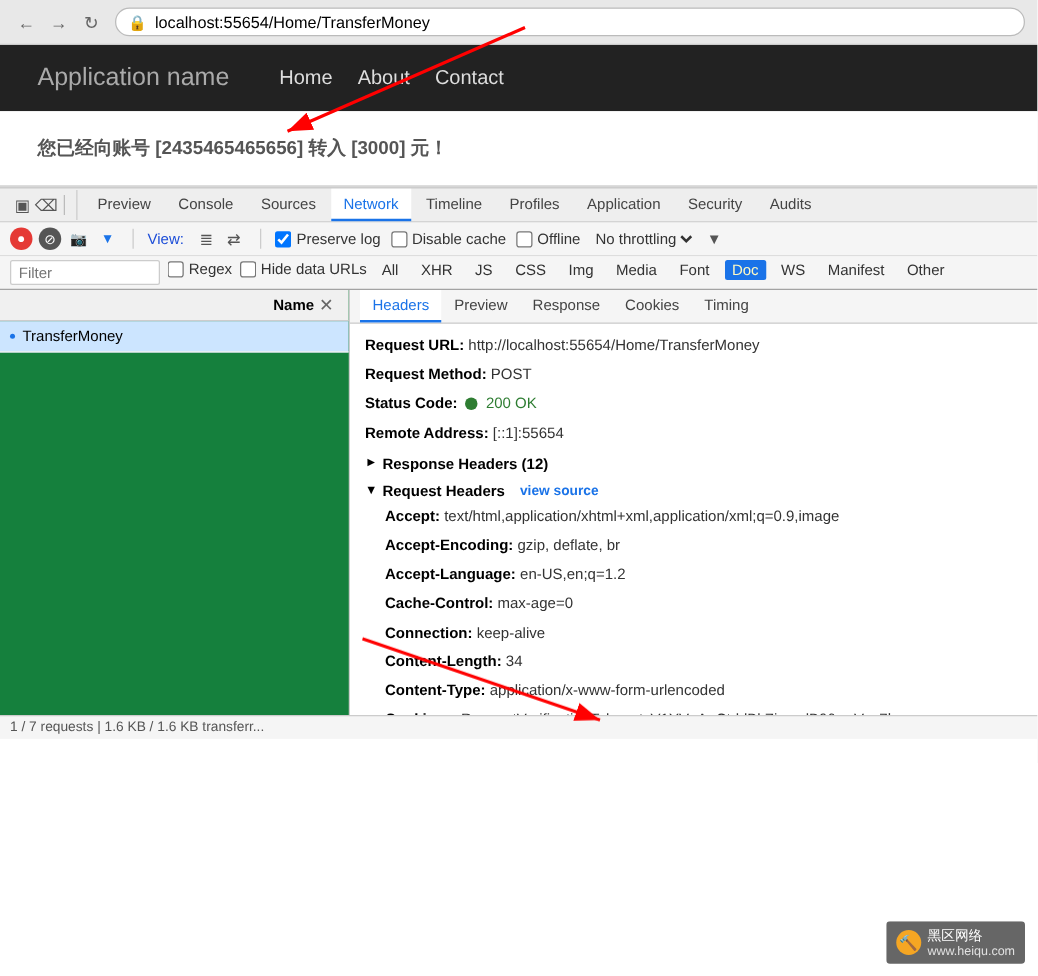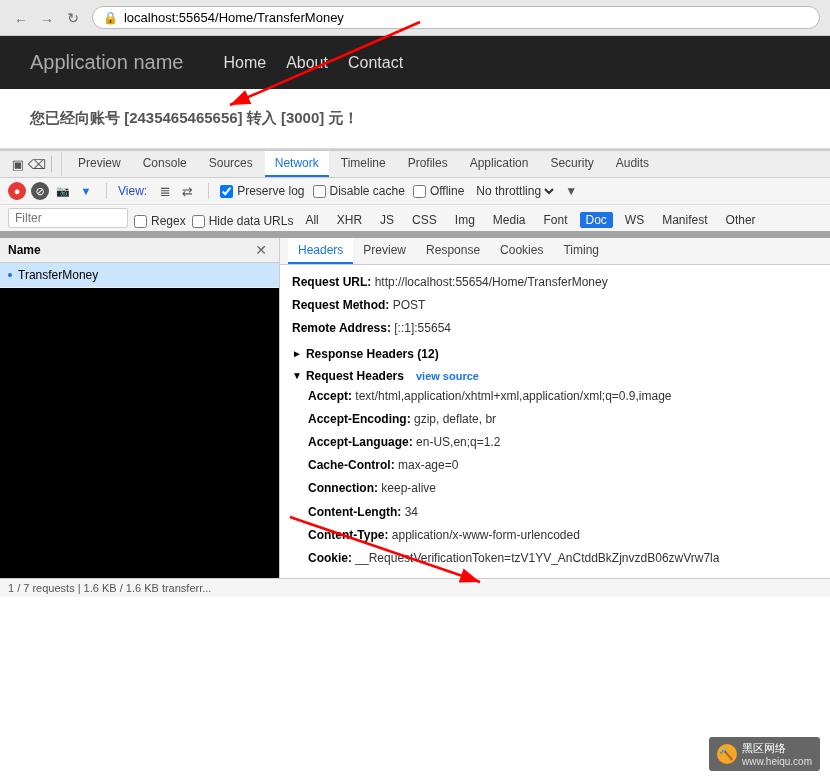--- a/index.html
+++ b/index.html
@@ -127,23 +127,23 @@
     .checkbox-label { display: flex; align-items: center; gap: 4px; font-size: 12px; color: #333; cursor: pointer; }
     .checkbox-label input { cursor: pointer; }
     .throttle-select {
       font-size: 12px; border: none; background: transparent; cursor: pointer; color: #333;
     }
 
     
     .filter-bar {
       background: #f5f5f5;
       display: flex;
-      align-items: flex-end;
+      align-items: flex-start;
       padding: 3px 8px;
-      border-bottom: 7px solid #a3a3a3;
+      border-bottom: 1px solid #a3a3a3;
       gap: 6px;
       flex-wrap: wrap;
     }
     .filter-input {
       background: #fff;
       border: 1px solid #ccc;
       border-radius: 2px;
       padding: 2px 6px;
       font-size: 12px;
       width: 120px;
@@ -163,23 +163,24 @@
     
     .devtools-main {
       display: flex;
       height: 340px;
     }
 
     
     .request-list {
       width: 280px;
       border-right: 1px solid #ccc;
-      background: #000000;
+      background: #15803d;
       overflow-y: auto;
       flex-shrink: 0;
+      text-align: right;
     }
     .request-list-header {
       background: #f0f0f0;
       display: flex;
       align-items: center;
       border-bottom: 1px solid #ccc;
       padding: 4px 8px;
     }
     .col-name { font-size: 12px; font-weight: bold; flex: 1; }
     .col-close {
@@ -422,20 +423,25 @@
         <div class="details-content">
           <div class="detail-row">
             <span class="detail-label">Request URL:</span>
             <span class="detail-value">http://localhost:55654/Home/TransferMoney</span>
           </div>
           <div class="detail-row">
             <span class="detail-label">Request Method:</span>
             <span class="detail-value">POST</span>
           </div>
           <div class="detail-row">
+            <span class="detail-label">Status Code:</span>
+            <span style="display:inline-block;width:10px;height:10px;background:#2e7d32;border-radius:50%;margin:0 3px;vertical-align:middle;"></span>
+            <span class="detail-value status-green">200 OK</span>
+          </div>
+          <div class="detail-row">
             <span class="detail-label">Remote Address:</span>
             <span class="detail-value">[::1]:55654</span>
           </div>
 
           <div class="section-header">
             <span class="section-triangle">►</span>
             <span>Response Headers (12)</span>
           </div>
 
           <div class="section-header">

